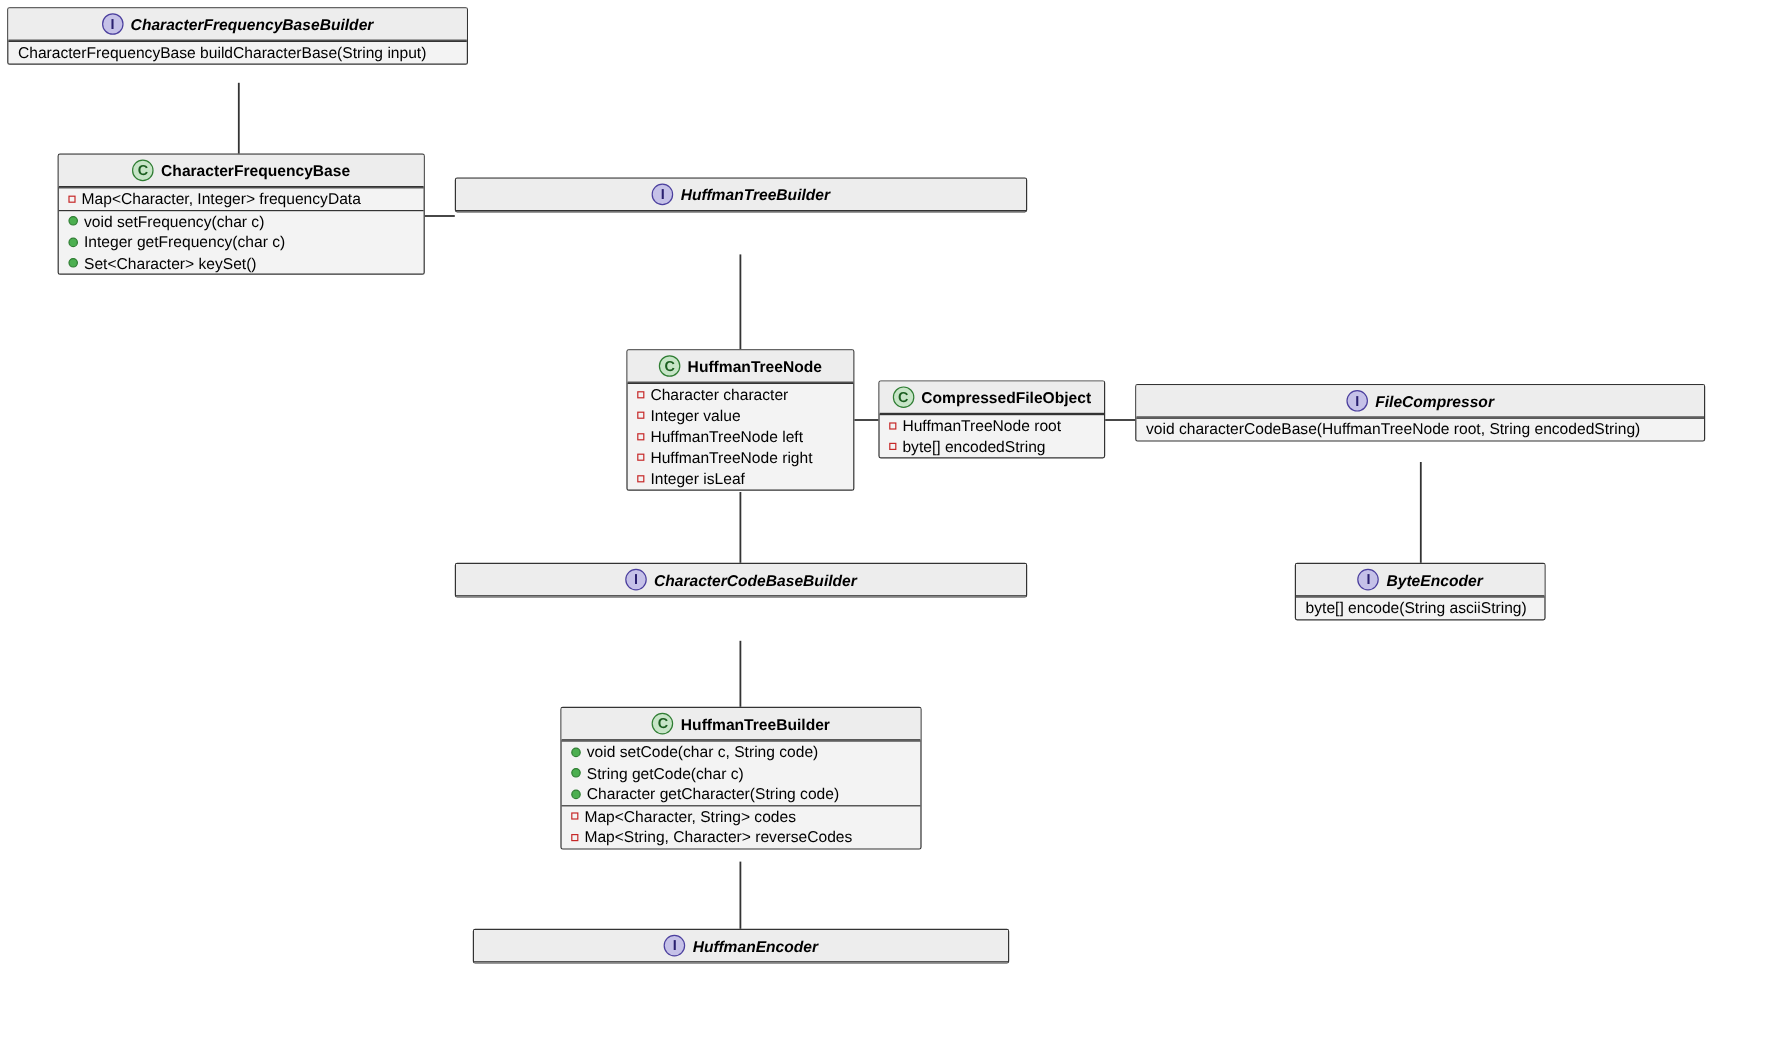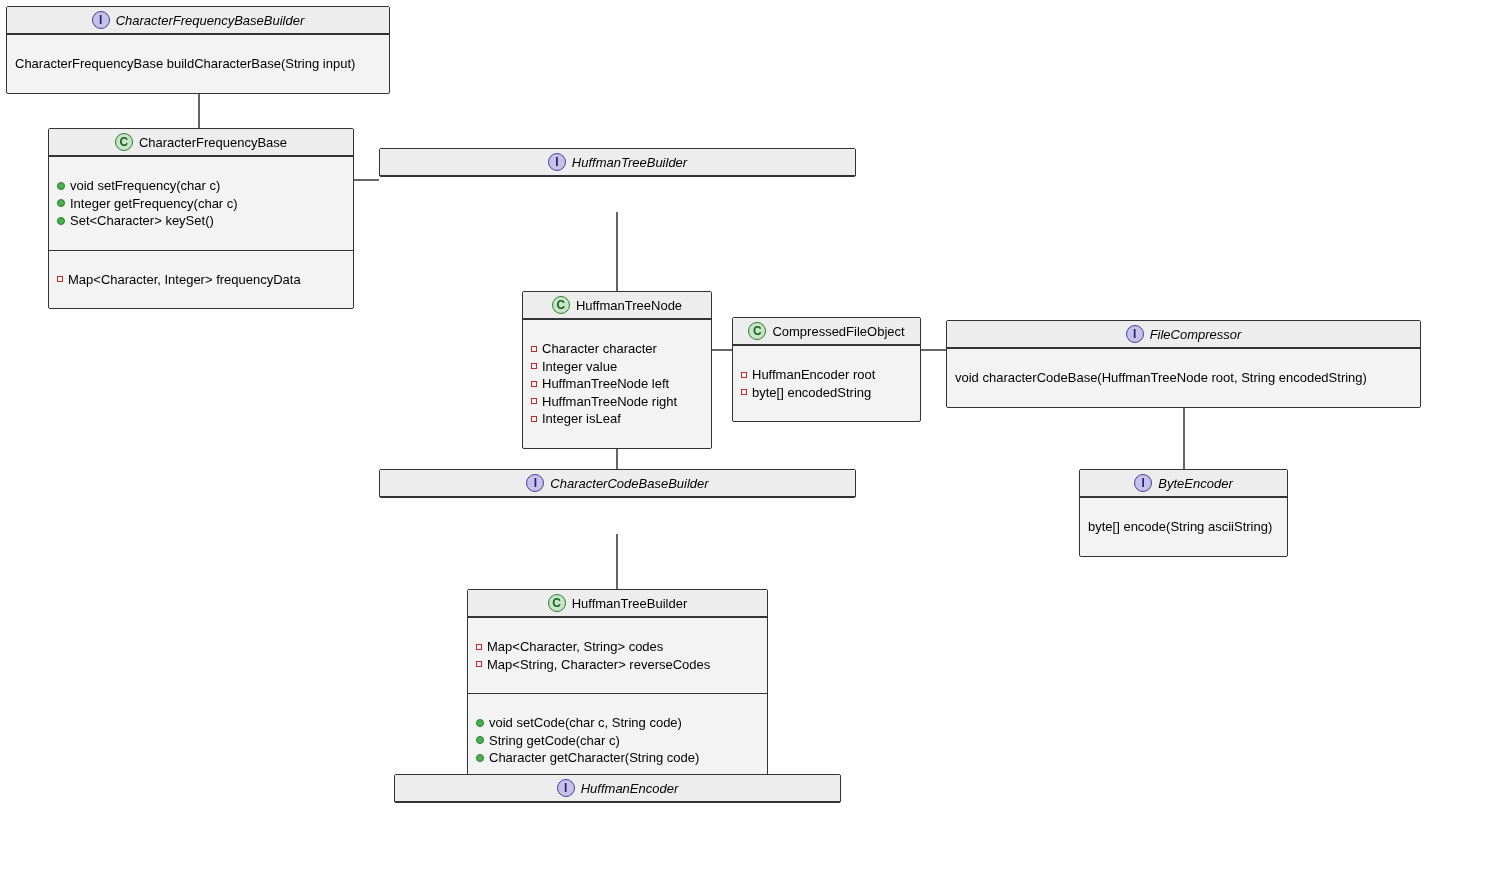--- a/index.html
+++ b/index.html
@@ -15,31 +15,31 @@
   .uml .header {
     display: flex;
     align-items: center;
     justify-content: center;
     gap: 6px;
     padding: 4px 8px;
     border-bottom: 1px solid #333;
     background: #ededed;
   }
   .uml .section {
-    padding: 20px 8px;
+    padding: 0 8px;
   }
   .uml .section.sep { border-top: 1px solid #333; }
   .uml .row {
     display: flex;
     align-items: center;
     gap: 5px;
     line-height: 1.35;
     white-space: nowrap;
   }
-  .name { font-weight: 400; }
+  .name { font-weight: 700; }
   .italic { font-style: italic; }
   .badge {
     display: inline-flex;
     align-items: center;
     justify-content: center;
     width: 18px; height: 18px;
     border-radius: 50%;
     font-weight: bold;
     font-size: 12px;
     border: 1.5px solid;
@@ -97,38 +97,38 @@
   </div>
 </div>
 
 <div class="uml" style="left:48px; top:128px; width:306px;">
   <div class="header">
     <span class="badge C">C</span>
     <span class="name">CharacterFrequencyBase</span>
   </div>
   <div class="section sep">
     <div class="row">
+        <span class="viz private"></span>
+        <span>Map&lt;Character, Integer&gt; frequencyData</span>
+      </div>
+  </div>
+  <div class="section sep">
+    <div class="row">
         <span class="viz public"></span>
         <span>void setFrequency(char c)</span>
       </div>
     <div class="row">
         <span class="viz public"></span>
         <span>Integer getFrequency(char c)</span>
       </div>
     <div class="row">
         <span class="viz public"></span>
         <span>Set&lt;Character&gt; keySet()</span>
       </div>
   </div>
-  <div class="section sep">
-    <div class="row">
-        <span class="viz private"></span>
-        <span>Map&lt;Character, Integer&gt; frequencyData</span>
-      </div>
-  </div>
 </div>
 
 <div class="uml" style="left:379px; top:148px; width:477px;">
   <div class="header">
     <span class="badge I">I</span>
     <span class="name italic">HuffmanTreeBuilder</span>
   </div>
 </div>
 
 <div class="uml" style="left:522px; top:291px; width:190px;">
@@ -161,21 +161,21 @@
 </div>
 
 <div class="uml" style="left:732px; top:317px; width:189px;">
   <div class="header">
     <span class="badge C">C</span>
     <span class="name">CompressedFileObject</span>
   </div>
   <div class="section sep">
     <div class="row">
         <span class="viz private"></span>
-        <span>HuffmanEncoder root</span>
+        <span>HuffmanTreeNode root</span>
       </div>
     <div class="row">
         <span class="viz private"></span>
         <span>byte[] encodedString</span>
       </div>
   </div>
 </div>
 
 <div class="uml" style="left:946px; top:320px; width:475px;">
   <div class="header">
@@ -208,42 +208,42 @@
   </div>
 </div>
 
 <div class="uml" style="left:467px; top:589px; width:301px;">
   <div class="header">
     <span class="badge C">C</span>
     <span class="name">HuffmanTreeBuilder</span>
   </div>
   <div class="section sep">
     <div class="row">
+        <span class="viz public"></span>
+        <span>void setCode(char c, String code)</span>
+      </div>
+    <div class="row">
+        <span class="viz public"></span>
+        <span>String getCode(char c)</span>
+      </div>
+    <div class="row">
+        <span class="viz public"></span>
+        <span>Character getCharacter(String code)</span>
+      </div>
+  </div>
+  <div class="section sep">
+    <div class="row">
         <span class="viz private"></span>
         <span>Map&lt;Character, String&gt; codes</span>
       </div>
     <div class="row">
         <span class="viz private"></span>
         <span>Map&lt;String, Character&gt; reverseCodes</span>
       </div>
   </div>
-  <div class="section sep">
-    <div class="row">
-        <span class="viz public"></span>
-        <span>void setCode(char c, String code)</span>
-      </div>
-    <div class="row">
-        <span class="viz public"></span>
-        <span>String getCode(char c)</span>
-      </div>
-    <div class="row">
-        <span class="viz public"></span>
-        <span>Character getCharacter(String code)</span>
-      </div>
-  </div>
 </div>
 
 <div class="uml" style="left:394px; top:774px; width:447px;">
   <div class="header">
     <span class="badge I">I</span>
     <span class="name italic">HuffmanEncoder</span>
   </div>
 </div>
 
 </body></html>

